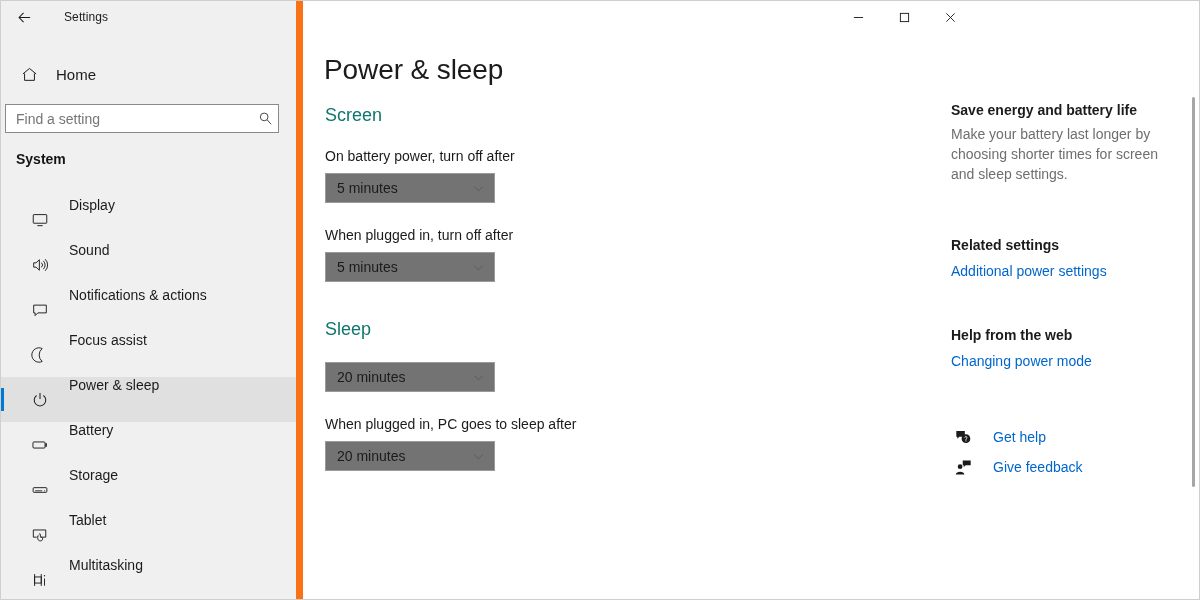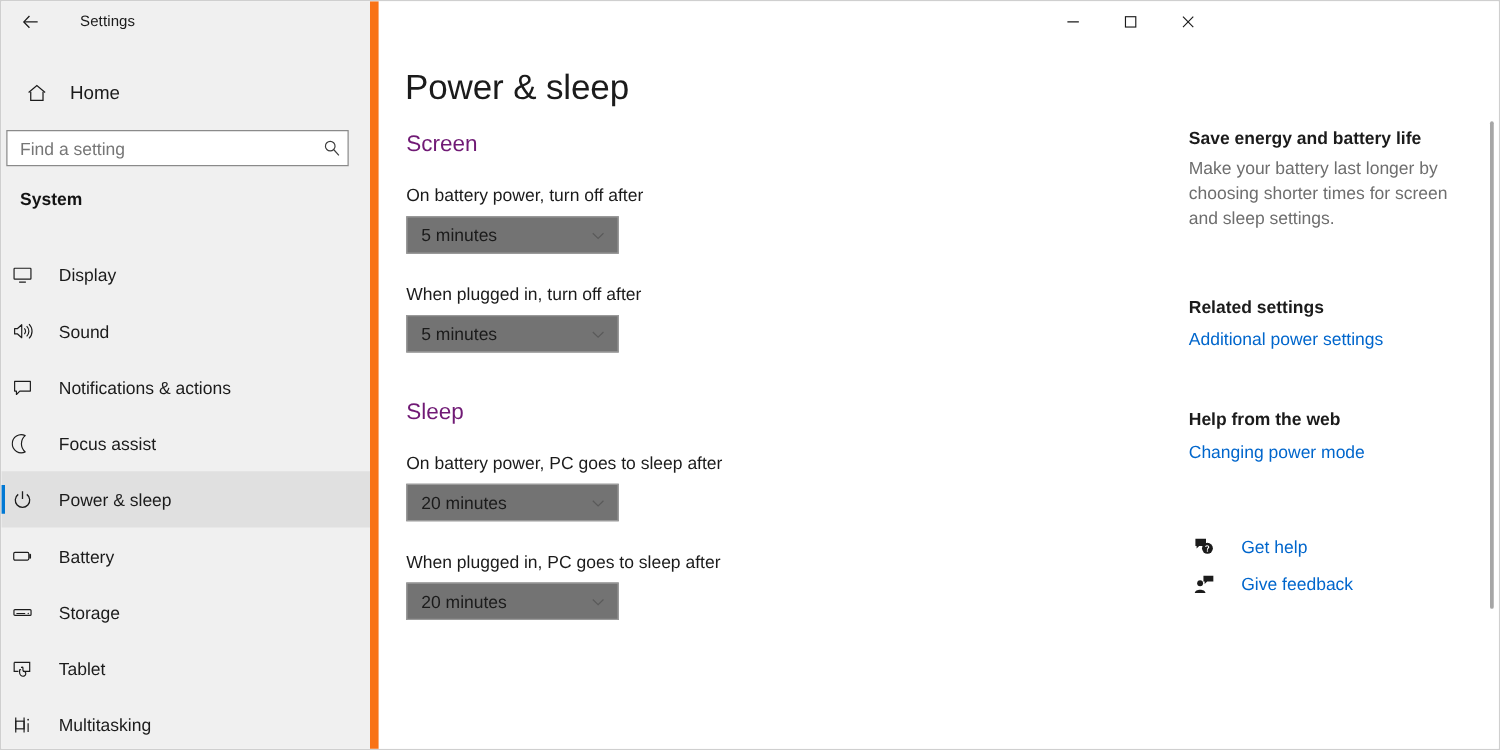--- a/index.html
+++ b/index.html
@@ -138,22 +138,21 @@
   .navlist {
     position: absolute;
     top: 196px;
     left: 0;
     width: 302px;
   }
   .navitem {
     position: relative;
     height: 45px;
     display: flex;
-    align-items: center;
-    padding-left: 4px;
+    padding-left: 26px;
   }
   .navitem.selected { background: #e0e0e0; }
   .navitem.selected::before {
     content: "";
     position: absolute;
     left: 0;
     top: 11px;
     width: 3px;
     height: 23px;
     background: #0078d4;
@@ -206,21 +205,21 @@
 
   .settings-col {
     position: absolute;
     top: 104px;
     left: 22px;
     width: 560px;
   }
 
   .group-head {
     font-size: 18px;
-    color: #701a75;
+    color: #0f766e;
     margin-bottom: 22px;
   }
   .group-head.sleep { margin-top: 37px; }
 
   .field { margin-bottom: 24px; }
   .field:last-child { margin-bottom: 0; }
 
   .field-label {
     font-size: 14px;
     color: #1b1b1b;
@@ -495,21 +494,20 @@
             <svg width="13" height="13" viewBox="0 0 14 14" aria-hidden="true">
               <path d="M2.4 5 L7 9.4 L11.6 5" fill="none" stroke="currentColor" stroke-width="1.05"></path>
             </svg>
           </span>
         </div>
       </div>
 
       <div class="group-head sleep">Sleep</div>
 
       <div class="field">
-        <div class="field-label">On battery power, PC goes to sleep after</div>
         <div class="combo">
           <span class="val">20 minutes</span>
           <span class="chev">
             <svg width="13" height="13" viewBox="0 0 14 14" aria-hidden="true">
               <path d="M2.4 5 L7 9.4 L11.6 5" fill="none" stroke="currentColor" stroke-width="1.05"></path>
             </svg>
           </span>
         </div>
       </div>
 

